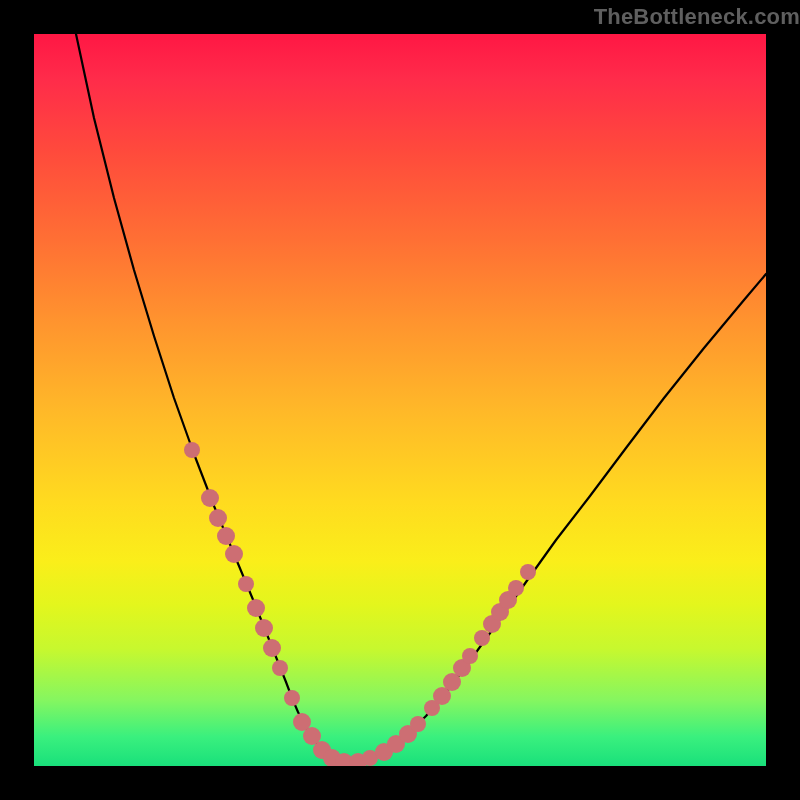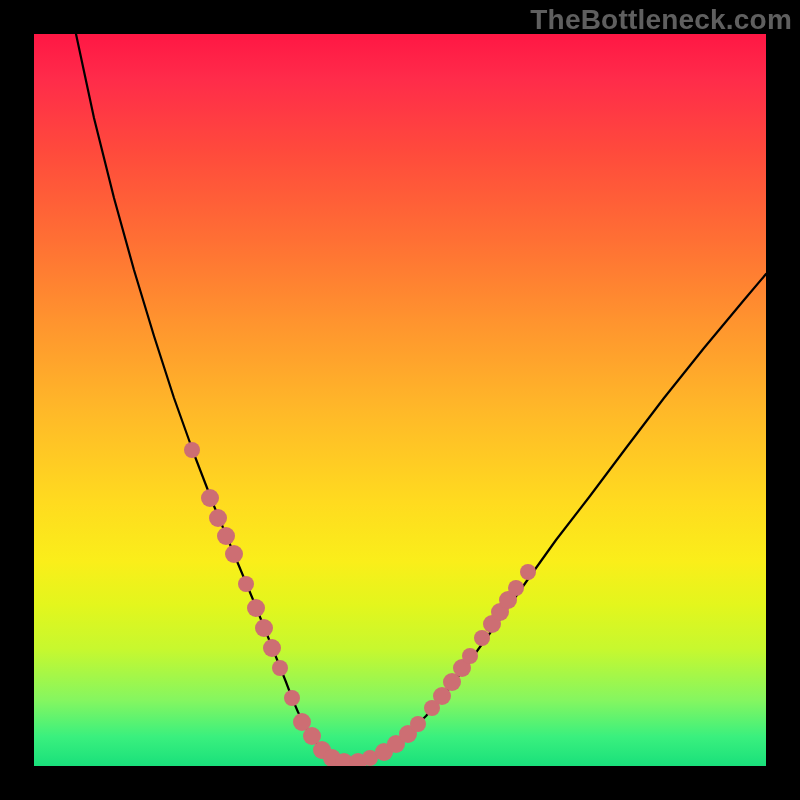--- a/index.html
+++ b/index.html
@@ -12,23 +12,23 @@
   }
   .frame {
     position: relative;
     width: 800px;
     height: 800px;
     background: #000;
   }
   .watermark {
     position: absolute;
     top: 4px;
-    right: 8px;
+    right: 0;
     color: #5f5f5f;
-    font-size: 28px;
+    font-size: 22px;
     font-weight: 600;
     letter-spacing: 0.2px;
     z-index: 20;
   }
   .plot-area {
     position: absolute;
     left: 34px;
     top: 34px;
     width: 732px;
     height: 732px;

